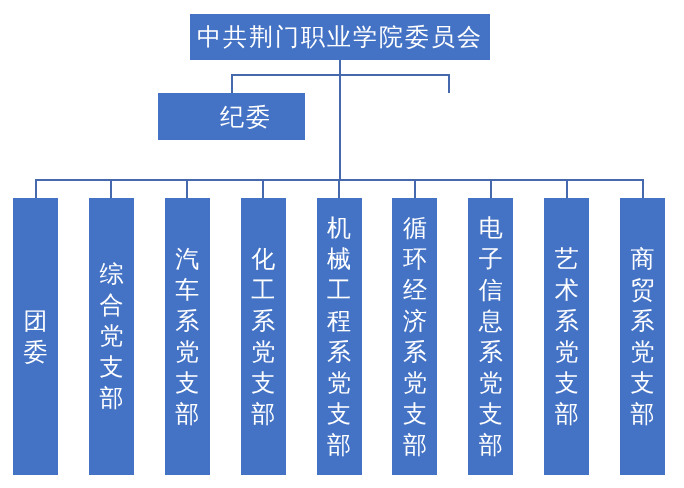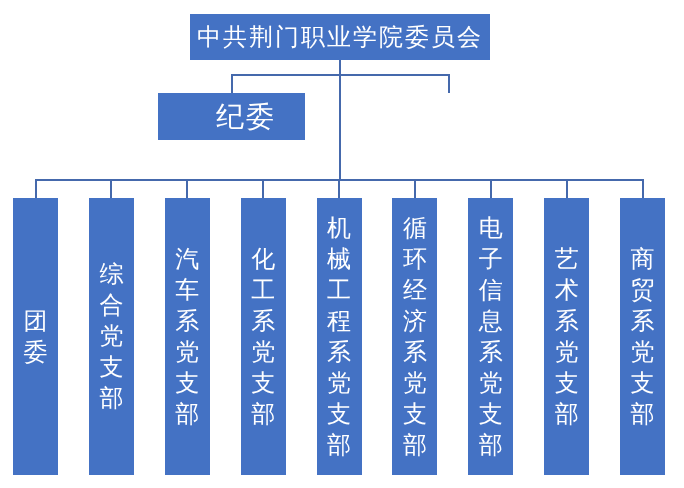--- a/index.html
+++ b/index.html
@@ -27,21 +27,21 @@
   .root-box {
     left: 190px; top: 14px;
     width: 300px; height: 46px;
     font-size: 24px;
     letter-spacing: 2px;
     white-space: nowrap;
   }
   .l2-box {
     top: 93px;
     width: 147px; height: 47px;
-    font-size: 28px;
+    font-size: 24px;
     letter-spacing: 2px;
     white-space: nowrap;
     padding-left: 29px;
   }
   .l2-box.a { left: 158px; }
   .l2-box.b { left: 375px; }
   .line {
     position: absolute;
     background: var(--line, #4569ac);
   }

